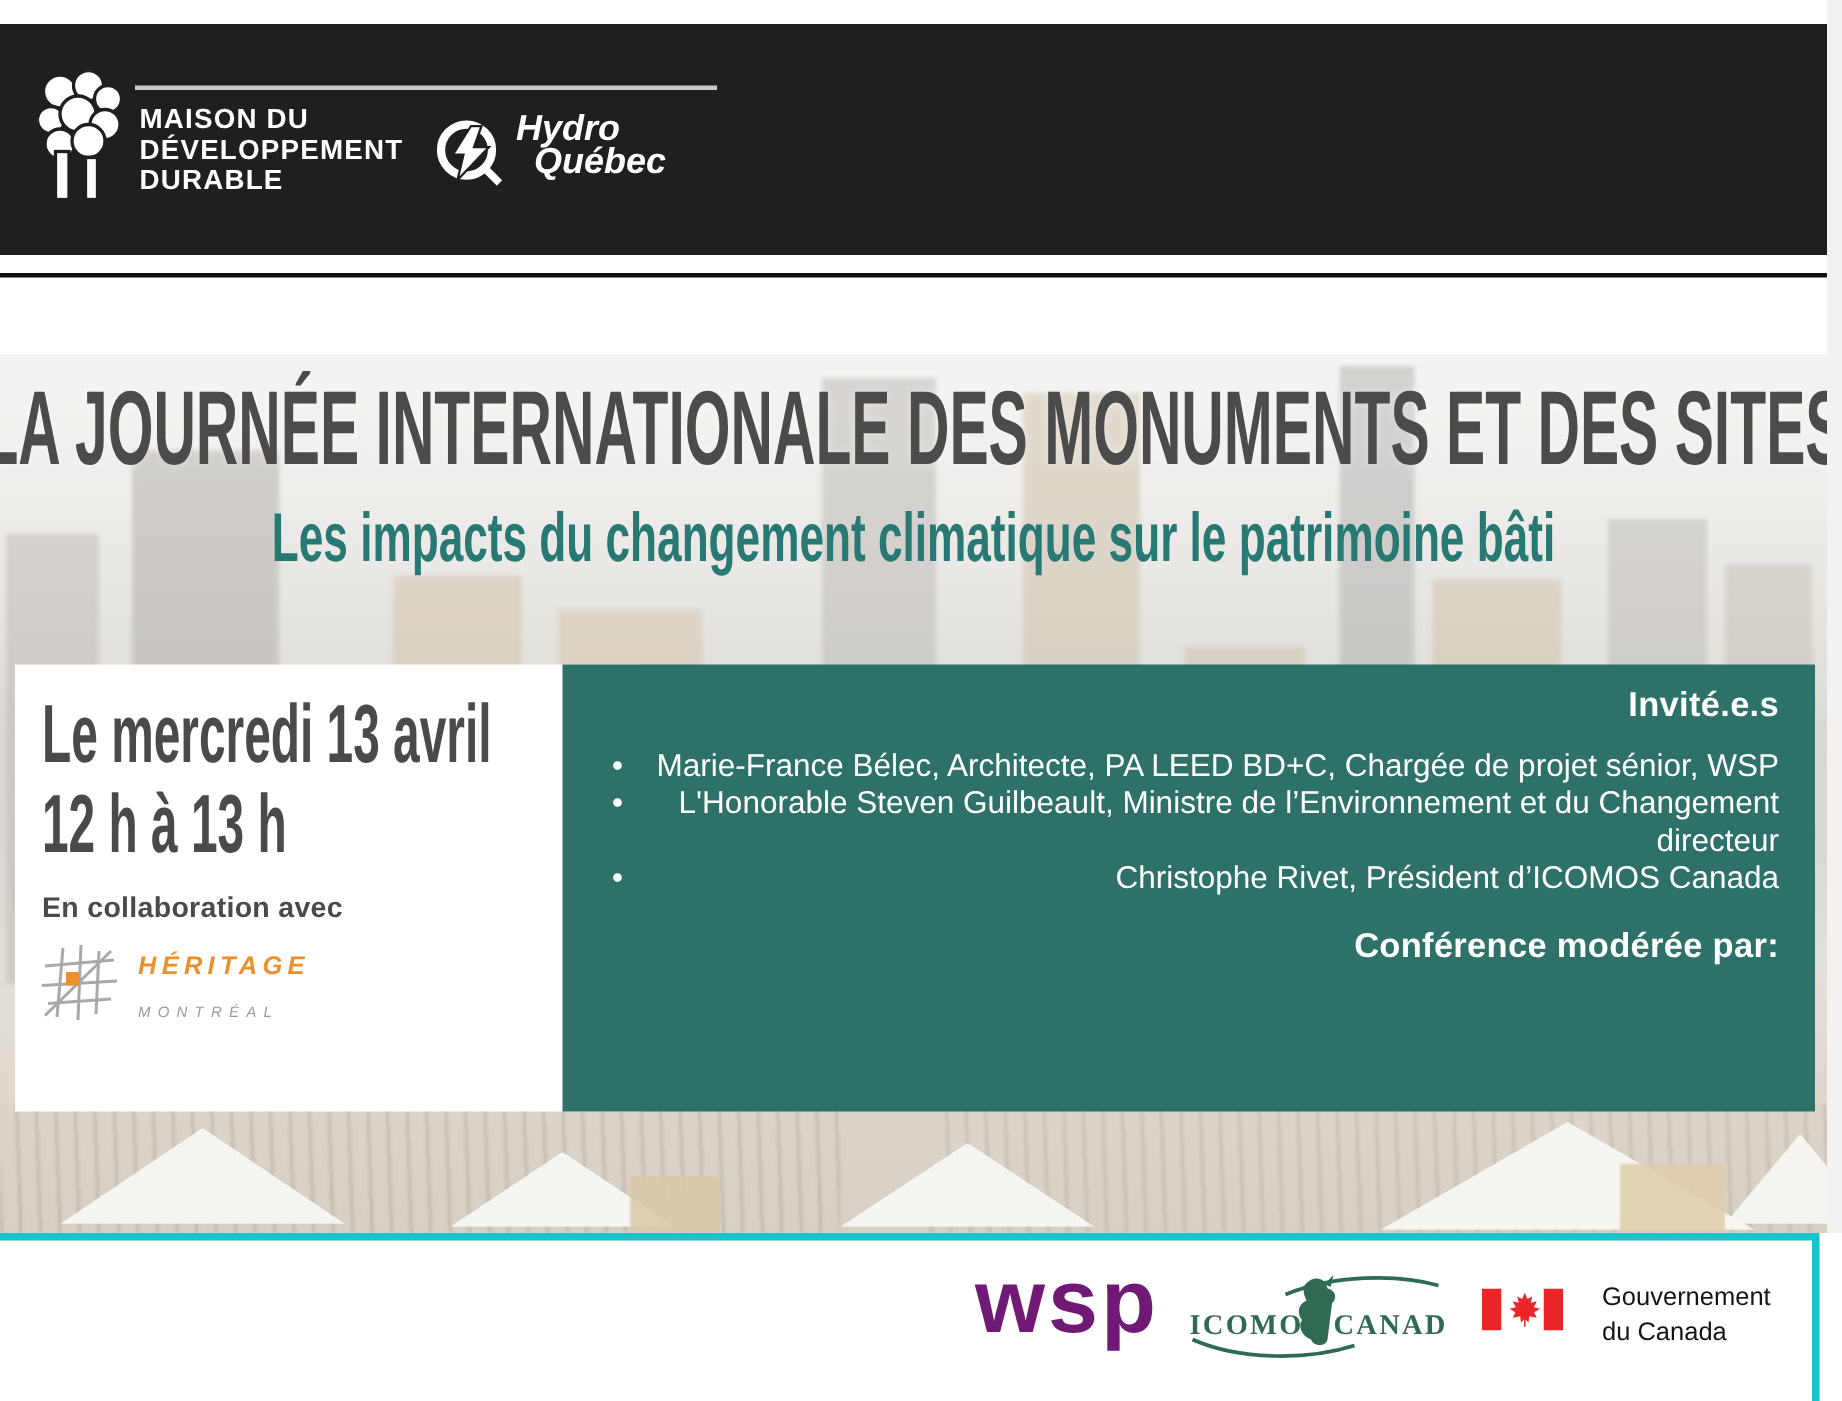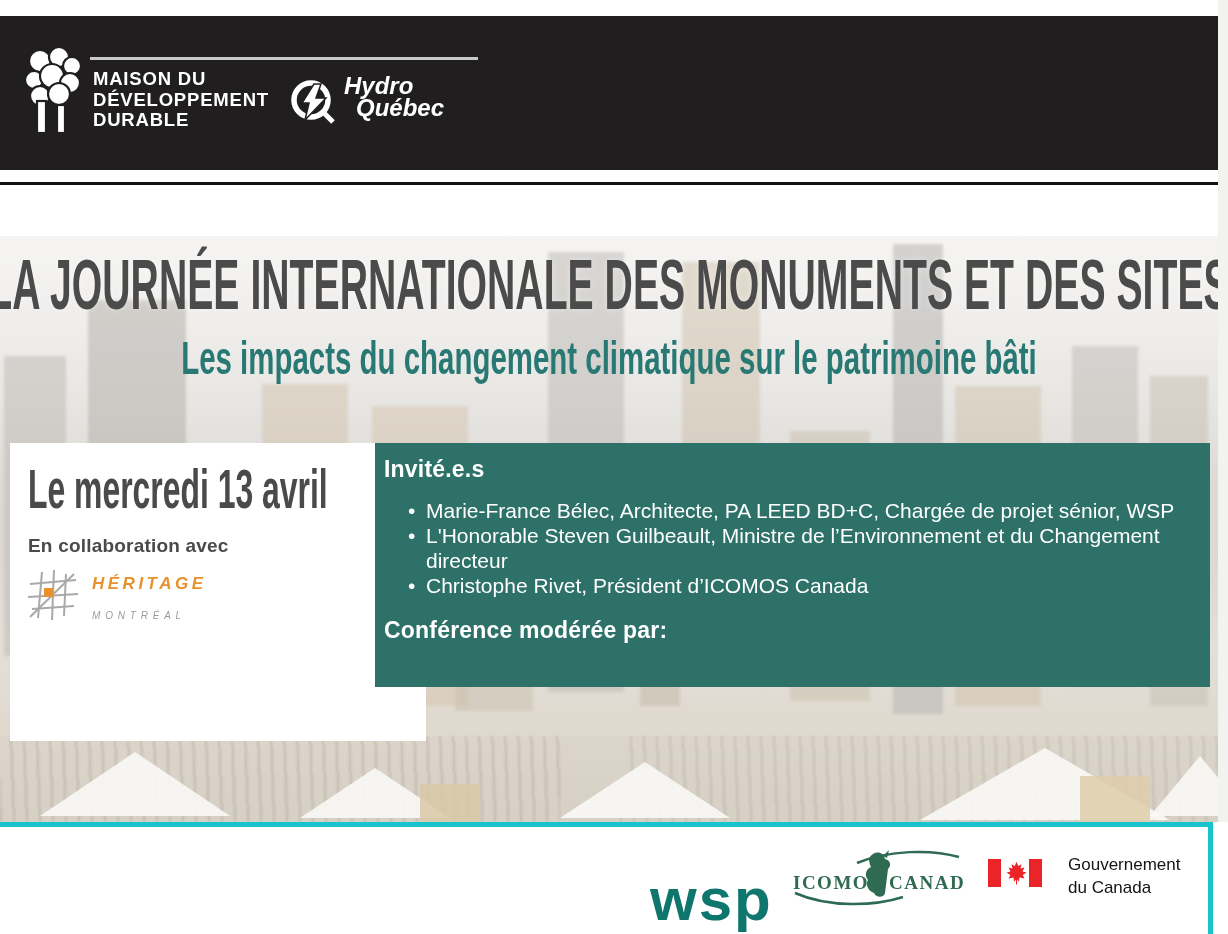--- a/index.html
+++ b/index.html
@@ -86,34 +86,34 @@
   .date-line .cond{font-size:55px;line-height:60px;color:#4a4a49;transform:scaleX(.58);}
   .format-line{height:52px;}
   .format-line .cond{font-size:43px;line-height:52px;color:#dd734f;transform:scaleX(.60);}
   .collab{margin-top:16px;font-size:19px;font-weight:700;color:#4a4a49;letter-spacing:.2px;}
   .heritage-row{margin-top:13px;display:flex;align-items:center;font-style:italic;}
   .heritage-text{margin-left:14px;}
   .her-name{color:#e8912d;font-size:17px;font-weight:700;letter-spacing:3.5px;}
   .her-sub{color:#9b9b9b;font-size:10px;letter-spacing:4.8px;margin-top:16px;}
 
   
-  .guests{position:absolute;left:375px;top:443px;width:835px;height:244px;background:#2d7168;
-    z-index:4;box-sizing:border-box;padding:13px 24px 0 9px;color:#ffffff;}
+  .guests{position:absolute;left:375px;top:443px;width:835px;height:298px;background:#2d7168;
+    z-index:4;box-sizing:border-box;padding:13px 24px 0 9px;color:#ffffff;text-align:right;}
   .panel-heading{font-size:23px;font-weight:700;line-height:27px;letter-spacing:.2px;}
   .guests ul{list-style:none;margin:15px 0 0;padding:0 0 0 24px;font-size:21px;line-height:25px;font-weight:400;}
   .guests li{position:relative;padding-left:18px;}
   .guests li::before{content:"•";position:absolute;left:0;top:0;}
   .mod-heading{margin-top:19px;}
   .guests ul.mod-list{margin-top:23px;}
 
   
   .footer-frame{position:absolute;left:-20px;top:822px;width:1233px;height:150px;background:#ffffff;
     border:5px solid #17c3cd;box-sizing:border-box;z-index:5;}
-  .wsp-logo{position:absolute;left:650px;top:838px;z-index:7;color:#0f766e;
-    font-size:60px;font-weight:700;letter-spacing:2px;line-height:60px;margin-top:32px;}
+  .wsp-logo{position:absolute;left:650px;top:838px;z-index:7;color:#701a75;
+    font-size:60px;font-weight:700;letter-spacing:2px;line-height:60px;}
   .icomos-logo{position:absolute;left:793px;top:848px;z-index:7;}
   .cangov{position:absolute;left:988px;top:854px;z-index:7;display:flex;align-items:flex-start;}
   .canflag{margin-top:5px;}
   .cangov-text{margin-left:26px;color:#141414;font-size:17px;line-height:22.5px;font-weight:500;}
 </style>
 </head>
 <body>
 
 <div class="gutter"></div>
 
@@ -187,20 +187,23 @@
   <span>LA JOURNÉE INTERNATIONALE DES MONUMENTS ET DES SITES</span>
 </div>
 <div class="hero-subtitle">
   <span>Les impacts du changement climatique sur le patrimoine bâti</span>
 </div>
 
 <div class="event-card">
   <div class="date-line">
     <span class="cond">Le mercredi 13 avril</span>
   </div>
+  <div class="date-line">
+    <span class="cond">12 h à 13 h</span>
+  </div>
   <div class="collab">En collaboration avec</div>
   <div class="heritage-row">
     <span>
       <svg width="50" height="50" viewBox="0 0 50 50">
         <g stroke="#a9a9a9" stroke-width="2" fill="none">
           <line x1="14" y1="2" x2="10" y2="48"></line>
             <line x1="26" y1="0" x2="24" y2="50"></line>
             <line x1="38" y1="4" x2="36" y2="46"></line>
           <line x1="2" y1="14" x2="48" y2="10"></line>
             <line x1="0" y1="27" x2="50" y2="24"></line>

